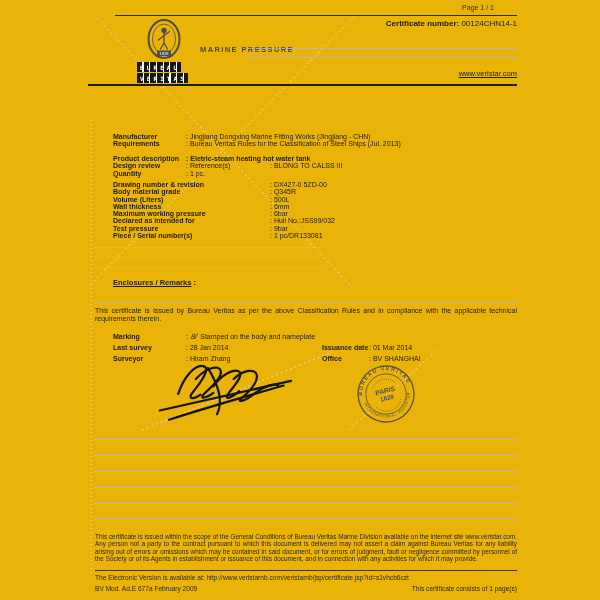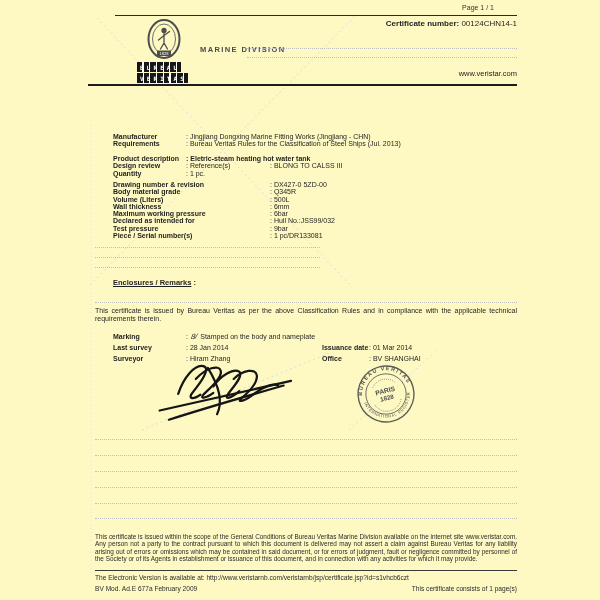--- a/index.html
+++ b/index.html
@@ -1,37 +1,37 @@
 <!DOCTYPE html>
 <html><head>
 <meta charset="utf-8">
 <style>
   html,body{margin:0;padding:0;background:#fff;}
   body{width:600px;height:600px;position:relative;overflow:hidden;
        font-family:"Liberation Sans",sans-serif;color:#1f1f1f;}
   .abs{position:absolute;}
-  .sheet{position:absolute;inset:0;background:#fef9c3;}
+  .sheet{position:absolute;inset:0;background:#eab308;}
   .wm{position:absolute;top:0;left:0;pointer-events:none;}
   .b{font-weight:bold;}
   .rule{position:absolute;height:0;}
   .rule-top{top:15px;left:115px;right:83px;border-top:1.5px solid #2a2a2a;}
   .rule-mid{top:84px;left:88px;right:83px;border-top:2px solid #1c1c1c;}
   .rule-bottom{top:570px;left:95px;right:83px;border-top:1px solid #3a3a3a;}
   .dotted{position:absolute;height:0;border-top:1px dotted #bdbdbd;}
   .page-indicator{top:4px;right:106px;font-size:7px;color:#333;}
   .cert-no{top:19px;right:83px;font-size:8px;}
   .emblem{left:142px;top:18px;}
   .brand{left:137px;top:62px;}
   .brand-word{display:block;width:fit-content;background:#161616;color:#fff;
       font-family:"DejaVu Sans Mono",monospace;font-weight:bold;font-size:6px;
       letter-spacing:3.1px;padding:1.5px 1px 1.5px 3px;margin-bottom:1px;position:relative;}
   .brand-word::after{content:"";position:absolute;inset:0;
       background:repeating-linear-gradient(90deg,transparent 0 5.5px,#fff 5.5px 6.7px);}
   .marine{left:200px;top:45px;font-size:7.5px;font-weight:bold;color:#4a4a4a;letter-spacing:1.4px;}
-  .website{top:69px;right:83px;font-size:7.5px;color:#222;}
+  .website{top:69px;right:83px;font-size:7.5px;color:#222;text-decoration:underline;}
   .title{top:91px;left:88px;right:83px;text-align:center;line-height:1.05;}
   .title .t1{font-size:14px;font-weight:bold;letter-spacing:.8px;}
   .title .t2{font-size:8px;font-weight:bold;margin-top:1px;}
   .title .t3{font-size:16px;font-weight:bold;letter-spacing:.5px;margin-top:1px;}
   .fgroup{position:absolute;left:113px;right:83px;font-size:7px;line-height:7.4px;}
   .row{display:flex;}
   .lbl{font-weight:bold;width:73px;flex:none;}
   .lbl3{font-weight:bold;width:157px;flex:none;}
   .v1{width:84px;flex:none;}
   .g1{top:133px;}
@@ -84,21 +84,21 @@
       <rect x="15" y="32.5" width="14" height="5.5" fill="#4c4c4c"></rect>
       <text x="22" y="36.8" font-size="4" fill="#ffffff" text-anchor="middle">1828</text>
     </svg>
   </div>
 
   <div class="abs brand">
     <span class="brand-word">BUREAU</span>
     <span class="brand-word">VERITAS</span>
   </div>
 
-  <div class="abs marine">MARINE DIVISION</div>
+  <div class="abs marine">MARINE PRESSURE</div>
   <div class="dotted" style="top:48px;left:247px;right:83px;"></div>
   <div class="dotted" style="top:57px;left:247px;right:83px;"></div>
   <div class="abs website">www.veristar.com</div>
   <div class="rule rule-mid"></div>
 
 
   <div class="fgroup g1">
     <div class="row">
       <span class="lbl">Manufacturer</span>
       <span>: Jingjiang Dongxing Marine Fitting Works (Jingjiang - CHN)</span>

